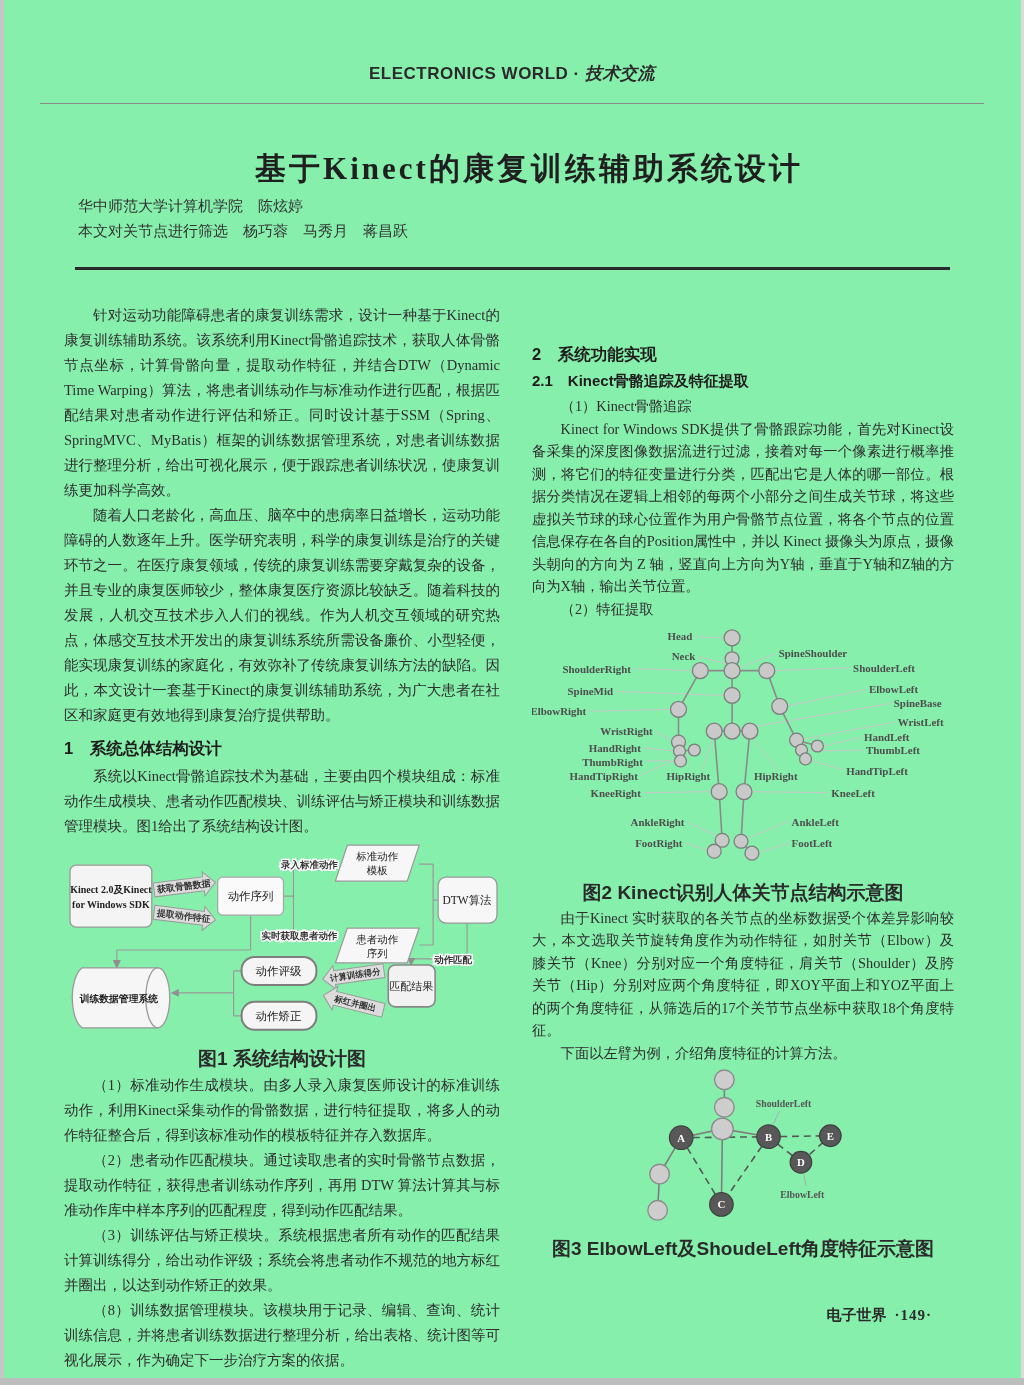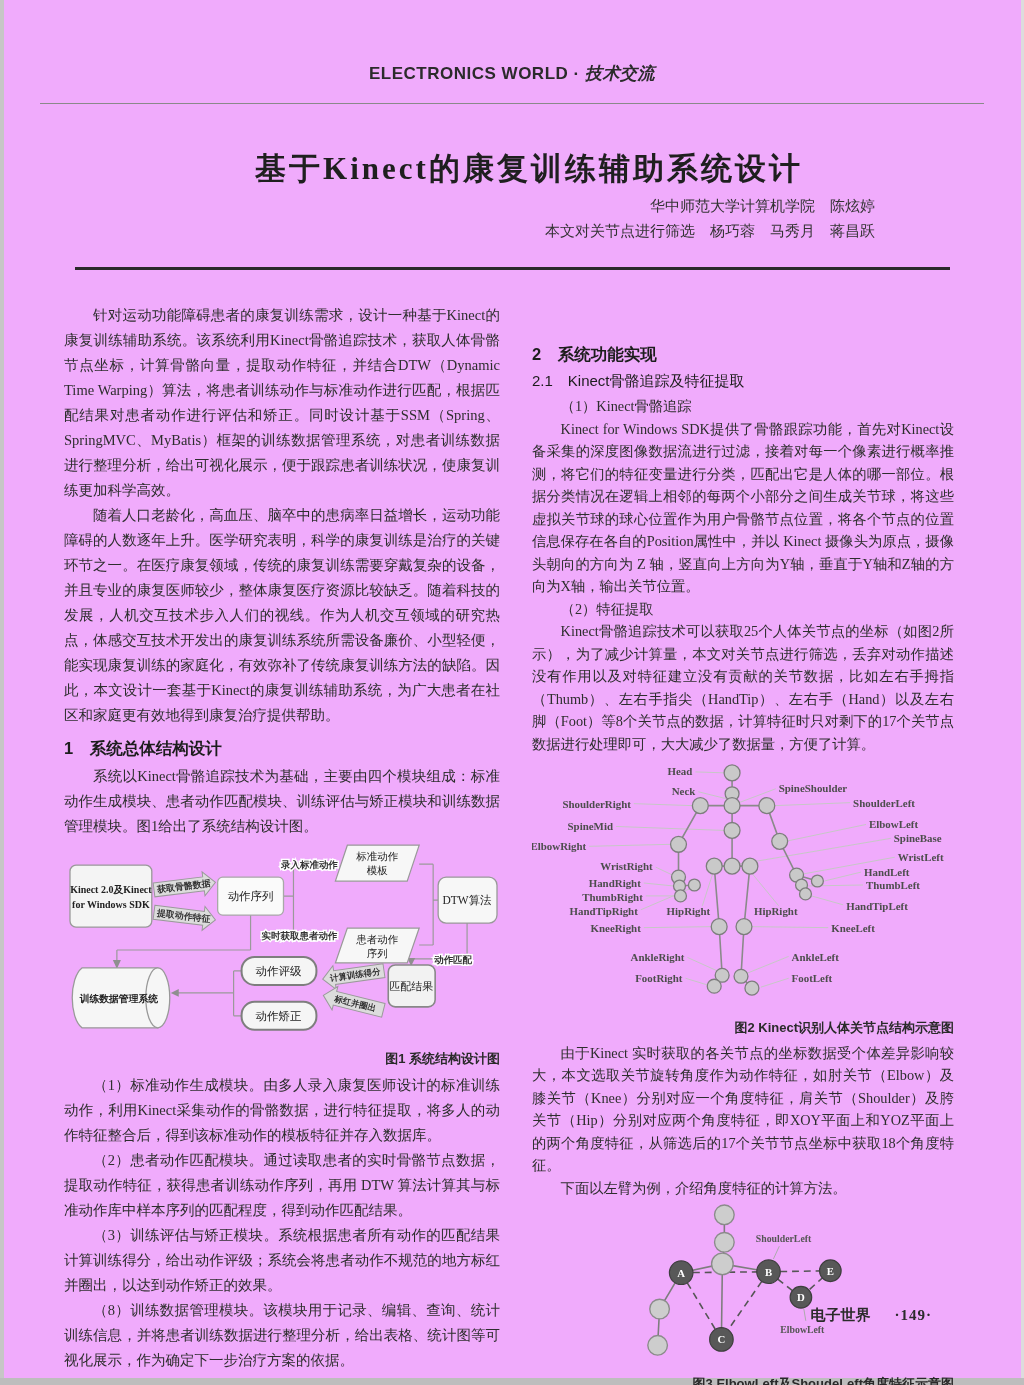--- a/index.html
+++ b/index.html
@@ -1,50 +1,50 @@
 <!DOCTYPE html>
 <html><head>
 <meta charset="utf-8">
 <style>
   html,body{margin:0;padding:0;background:#e8e8e8;}
-  .page{position:relative;width:1024px;height:1385px;background:#f0abfc;margin:0 auto;overflow:hidden;
+  .page{position:relative;width:1024px;height:1385px;background:#86efac;margin:0 auto;overflow:hidden;
         font-family:"Liberation Serif","DejaVu Serif",serif;color:#2e2e2e;}
   .edge-l{position:absolute;left:0;top:0;width:4px;height:100%;background:#c6c6c6;}
   .edge-r{position:absolute;right:0;top:0;width:3px;height:100%;background:#dcdcdc;}
   .edge-b{position:absolute;left:0;bottom:0;width:100%;height:7px;background:#bdbdbd;}
 
   .journal-header{position:absolute;left:0;top:62px;width:100%;text-align:center;
         font-family:"Liberation Sans","DejaVu Sans",sans-serif;font-weight:bold;font-size:17px;
         letter-spacing:.5px;color:#2b2b2b;}
   .journal-header .cn{font-style:italic;}
   .header-rule{position:absolute;left:40px;top:103px;width:944px;height:0;border-top:1.5px solid #8a8a8a;}
 
   .paper-title{position:absolute;left:17px;top:148px;width:100%;text-align:center;
         font-weight:bold;font-size:31px;letter-spacing:3px;color:#1f1f1f;}
-  .authors{position:absolute;left:78px;top:194px;width:797px;text-align:right;
+  .authors{position:absolute;left:78px;top:194px;width:797px;
         font-size:15px;line-height:25px;color:#333;}
   .title-rule{position:absolute;left:75px;top:267px;width:875px;height:0;border-top:3.5px solid #2a2a2a;}
 
   .col{position:absolute;text-align:justify;}
   .col-left{left:64px;top:303px;width:436px;font-size:14.5px;line-height:25px;}
   .col-right{left:532px;top:331px;width:422px;font-size:14.3px;line-height:22.5px;}
   .col p{margin:0;text-indent:2em;}
 
   h2.sec{margin:9px 0 5px;font-family:"Liberation Sans","DejaVu Sans",sans-serif;
         font-size:16.5px;font-weight:bold;color:#1d1d1d;text-indent:0;line-height:22px;}
   h3.sec{margin:1px 0 3px;font-family:"Liberation Sans","DejaVu Sans",sans-serif;
-        font-size:15px;font-weight:normal;color:#1d1d1d;text-indent:0;line-height:22px;}
+        font-size:15px;font-weight:bold;color:#1d1d1d;text-indent:0;line-height:22px;}
 
   .figure{margin:4px 0 0 0;}
-  .fig-caption{text-align:right;font-family:"Liberation Sans","DejaVu Sans",sans-serif;
-        font-weight:bold;font-size:13px;color:#2a2a2a;margin:2px 0 4px;line-height:20px;text-indent:0;}
+  .fig-caption{text-align:center;font-family:"Liberation Sans","DejaVu Sans",sans-serif;
+        font-weight:bold;font-size:19px;color:#2a2a2a;margin:2px 0 4px;line-height:20px;text-indent:0;}
 
   svg text{font-family:"Liberation Serif","DejaVu Serif",serif;}
   .footer{position:absolute;right:92px;top:1306px;font-size:15px;color:#2b2b2b;}
-  .footer .jn{font-family:"Liberation Sans","DejaVu Sans",sans-serif;font-weight:bold;margin-right:24px;}
+  .footer .jn{font-family:"Liberation Sans","DejaVu Sans",sans-serif;font-weight:bold;margin-right:8px;}
   .footer .pg{font-weight:bold;letter-spacing:1px;}
 </style>
 </head>
 <body>
 
 <div class="page">
   <div class="edge-l"></div>
   <div class="edge-r"></div>
   <div class="edge-b"></div>
 
@@ -164,21 +164,20 @@
     <p>（3）训练评估与矫正模块。系统根据患者所有动作的匹配结果计算训练得分，给出动作评级；系统会将患者动作不规范的地方标红并圈出，以达到动作矫正的效果。</p>
     <p>（8）训练数据管理模块。该模块用于记录、编辑、查询、统计训练信息，并将患者训练数据进行整理分析，给出表格、统计图等可视化展示，作为确定下一步治疗方案的依据。</p>
   </div>
 
   <div class="col col-right">
     <h2 class="sec" style="margin-top:12px;">2　系统功能实现</h2>
     <h3 class="sec">2.1　Kinect骨骼追踪及特征提取</h3>
     <p>（1）Kinect骨骼追踪</p>
     <p>Kinect for Windows SDK提供了骨骼跟踪功能，首先对Kinect设备采集的深度图像数据流进行过滤，接着对每一个像素进行概率推测，将它们的特征变量进行分类，匹配出它是人体的哪一部位。根据分类情况在逻辑上相邻的每两个小部分之间生成关节球，将这些虚拟关节球的球心位置作为用户骨骼节点位置，将各个节点的位置信息保存在各自的Position属性中，并以 Kinect 摄像头为原点，摄像头朝向的方向为 Z 轴，竖直向上方向为Y轴，垂直于Y轴和Z轴的方向为X轴，输出关节位置。</p>
     <p>（2）特征提取</p>
-    <p>Kinect骨骼追踪技术可以获取25个人体关节点的坐标（如图2所示），为了减少计算量，本文对关节点进行筛选，丢弃对动作描述没有作用以及对特征建立没有贡献的关节数据，比如左右手拇指（Thumb）、左右手指尖（HandTip）、左右手（Hand）以及左右脚（Foot）等8个关节点的数据，计算特征时只对剩下的17个关节点数据进行处理即可，大大减少了数据量，方便了计算。</p>
 
     <div class="figure">
       <svg width="420" height="250" viewBox="0 0 420 252">
 
         <g stroke="#c6c6c6" stroke-width="1">
           <line x1="163" y1="13" x2="193" y2="14"></line>
             <line x1="166" y1="33" x2="194" y2="40"></line>
           <line x1="101" y1="45" x2="160" y2="47"></line>
             <line x1="83" y1="68" x2="192" y2="72"></line>
           <line x1="56" y1="88" x2="138" y2="86"></line>

